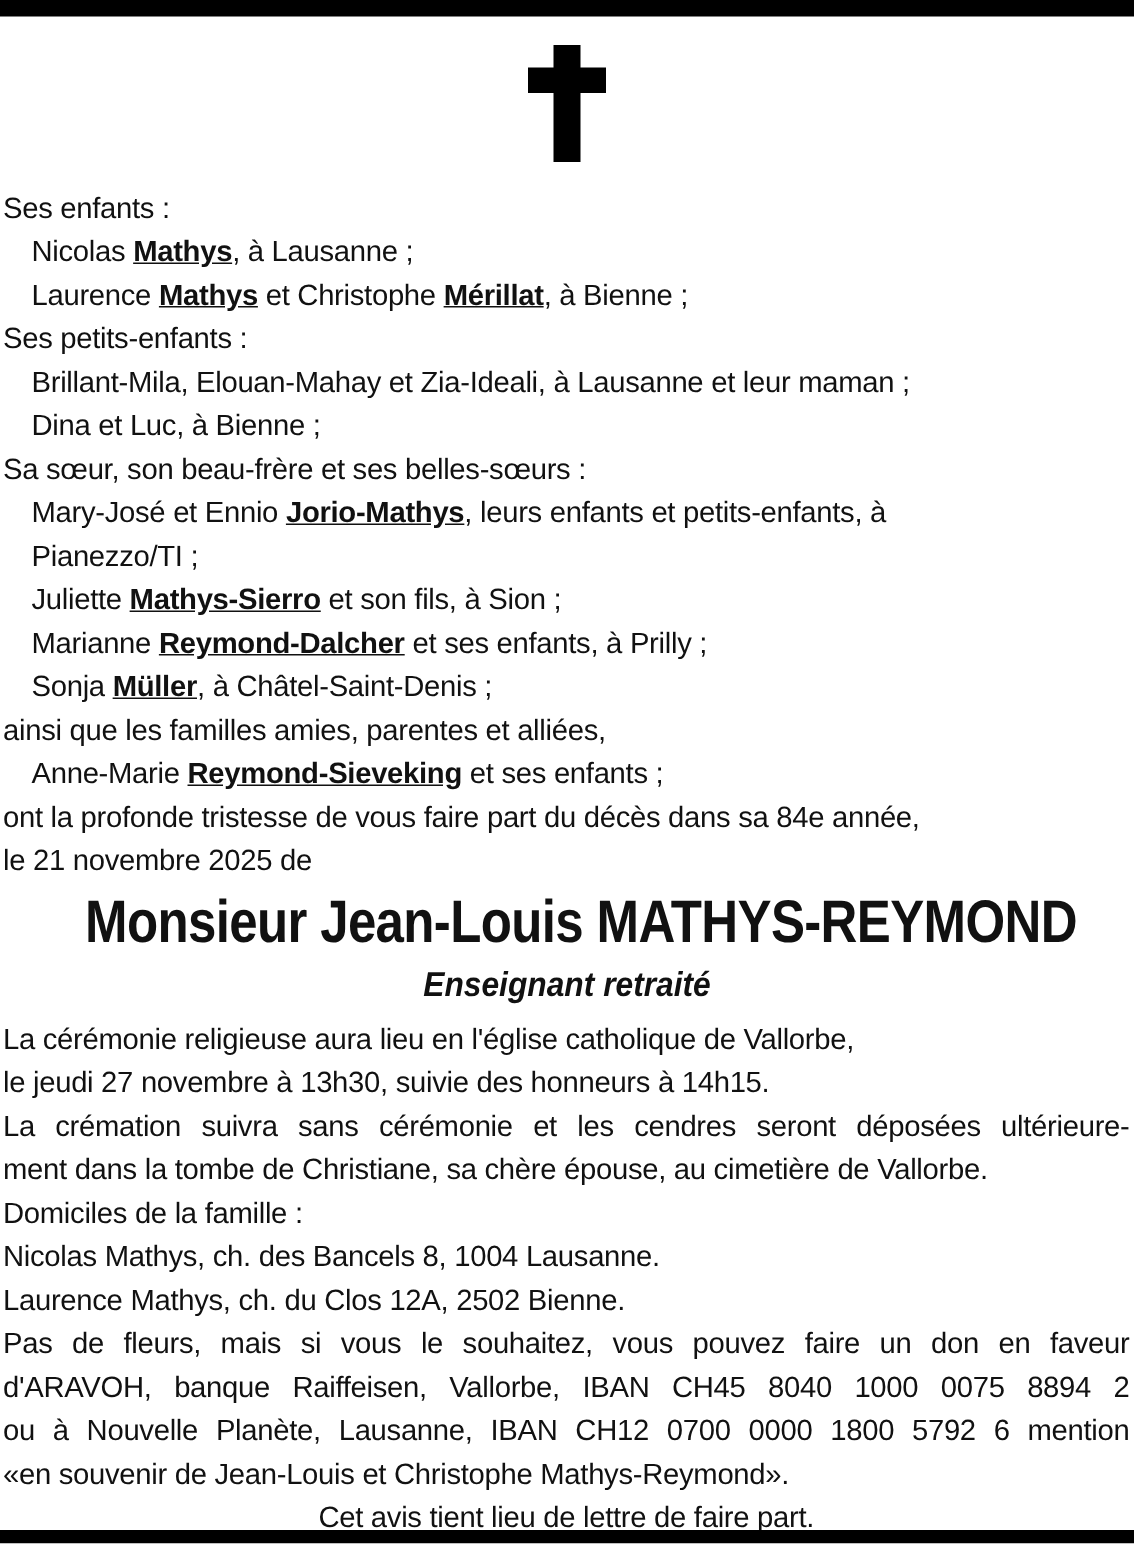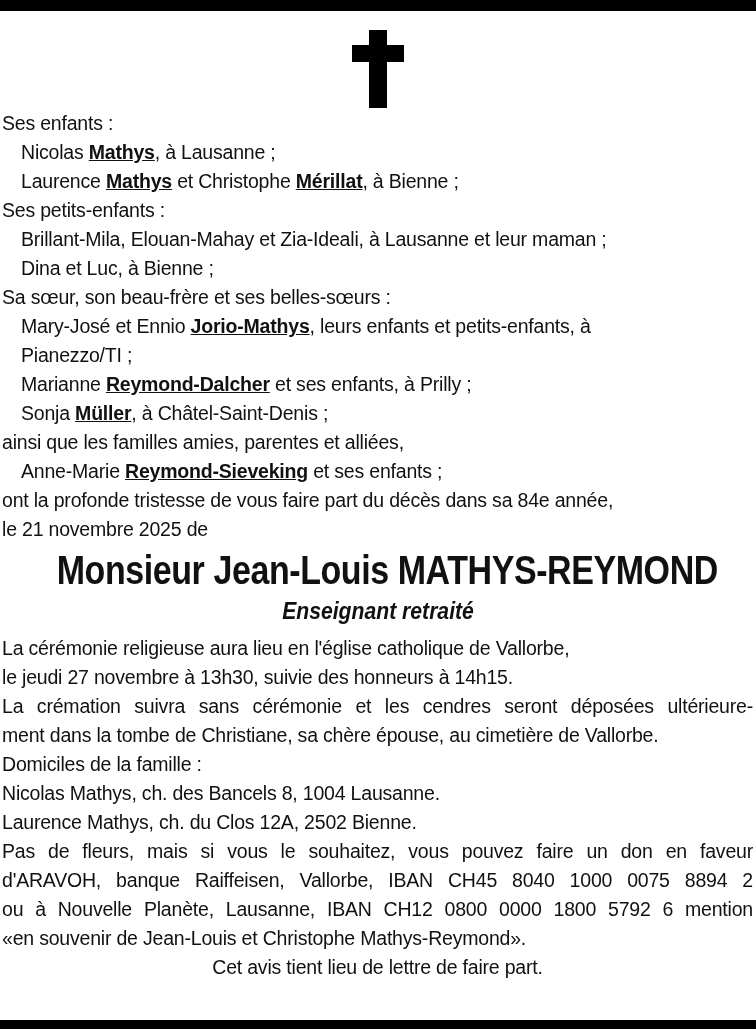--- a/index.html
+++ b/index.html
@@ -15,21 +15,21 @@
   .bar.top { height: 11px; }
   .bar.bottom { position: absolute; bottom: 0; left: 0; height: 9px; }
   .cross-wrap { text-align: center; margin-top: 19px; height: 78px; }
   .cross-wrap svg { display: inline-block; fill: #000000; }
   .text-block {
     padding: 0 3px 0 2px;
     font-size: 19.5px;
     line-height: 29px;
     letter-spacing: -0.2px;
   }
-  .family { margin-top: 1px; }
+  .family { margin-top: 17px; }
   .details { margin-top: 6px; }
   .line { white-space: nowrap; height: 29px; }
   .line.indent { padding-left: 19px; }
   .line.justify {
     white-space: normal;
     text-align: justify;
     text-align-last: justify;
   }
   .line.center { text-align: center; white-space: nowrap; }
   .bold { font-weight: bold; text-decoration: underline; }
@@ -71,20 +71,21 @@
   <div class="text-block family" id="family-lines">
       <div class="line"><span>Ses enfants :</span></div>
       <div class="line indent"><span>Nicolas </span><span class="bold">Mathys</span><span>, à Lausanne ;</span></div>
       <div class="line indent"><span>Laurence </span><span class="bold">Mathys</span><span> et Christophe </span><span class="bold">Mérillat</span><span>, à Bienne ;</span></div>
       <div class="line"><span>Ses petits-enfants :</span></div>
       <div class="line indent"><span>Brillant-Mila, Elouan-Mahay et Zia-Ideali, à Lausanne et leur maman ;</span></div>
       <div class="line indent"><span>Dina et Luc, à Bienne ;</span></div>
       <div class="line"><span>Sa sœur, son beau-frère et ses belles-sœurs :</span></div>
       <div class="line indent"><span>Mary-José et Ennio </span><span class="bold">Jorio-Mathys</span><span>, leurs enfants et petits-enfants, à</span></div>
       <div class="line indent"><span>Pianezzo/TI ;</span></div>
+      <div class="line indent"><span>Juliette </span><span class="bold">Mathys-Sierro</span><span> et son fils, à Sion ;</span></div>
       <div class="line indent"><span>Marianne </span><span class="bold">Reymond-Dalcher</span><span> et ses enfants, à Prilly ;</span></div>
       <div class="line indent"><span>Sonja </span><span class="bold">Müller</span><span>, à Châtel-Saint-Denis ;</span></div>
       <div class="line"><span>ainsi que les familles amies, parentes et alliées,</span></div>
       <div class="line indent"><span>Anne-Marie </span><span class="bold">Reymond-Sieveking</span><span> et ses enfants ;</span></div>
       <div class="line"><span>ont la profonde tristesse de vous faire part du décès dans sa 84e année,</span></div>
       <div class="line"><span>le 21 novembre 2025 de</span></div>
     </div>
 
   <h1 class="title">Monsieur Jean-Louis MATHYS-REYMOND</h1>
   <div class="subtitle">Enseignant retraité</div>
@@ -92,19 +93,19 @@
   <div class="text-block details" id="details-lines">
       <div class="line"><span>La cérémonie religieuse aura lieu en l'église catholique de Vallorbe,</span></div>
       <div class="line"><span>le jeudi 27 novembre à 13h30, suivie des honneurs à 14h15.</span></div>
       <div class="line justify"><span>La crémation suivra sans cérémonie et les cendres seront déposées ultérieure-</span></div>
       <div class="line"><span>ment dans la tombe de Christiane, sa chère épouse, au cimetière de Vallorbe.</span></div>
       <div class="line"><span>Domiciles de la famille :</span></div>
       <div class="line"><span>Nicolas Mathys, ch. des Bancels 8, 1004 Lausanne.</span></div>
       <div class="line"><span>Laurence Mathys, ch. du Clos 12A, 2502 Bienne.</span></div>
       <div class="line justify"><span>Pas de fleurs, mais si vous le souhaitez, vous pouvez faire un don en faveur</span></div>
       <div class="line justify"><span>d'ARAVOH, banque Raiffeisen, Vallorbe, IBAN CH45 8040 1000 0075 8894 2</span></div>
-      <div class="line justify"><span>ou à Nouvelle Planète, Lausanne, IBAN CH12 0800 0000 1800 5792 6 mention</span></div>
+      <div class="line justify"><span>ou à Nouvelle Planète, Lausanne, IBAN CH12 0700 0000 1800 5792 6 mention</span></div>
       <div class="line"><span>«en souvenir de Jean-Louis et Christophe Mathys-Reymond».</span></div>
       <div class="line center"><span>Cet avis tient lieu de lettre de faire part.</span></div>
     </div>
 
   <div class="bar bottom"></div>
 </div>
 
 </body></html>

